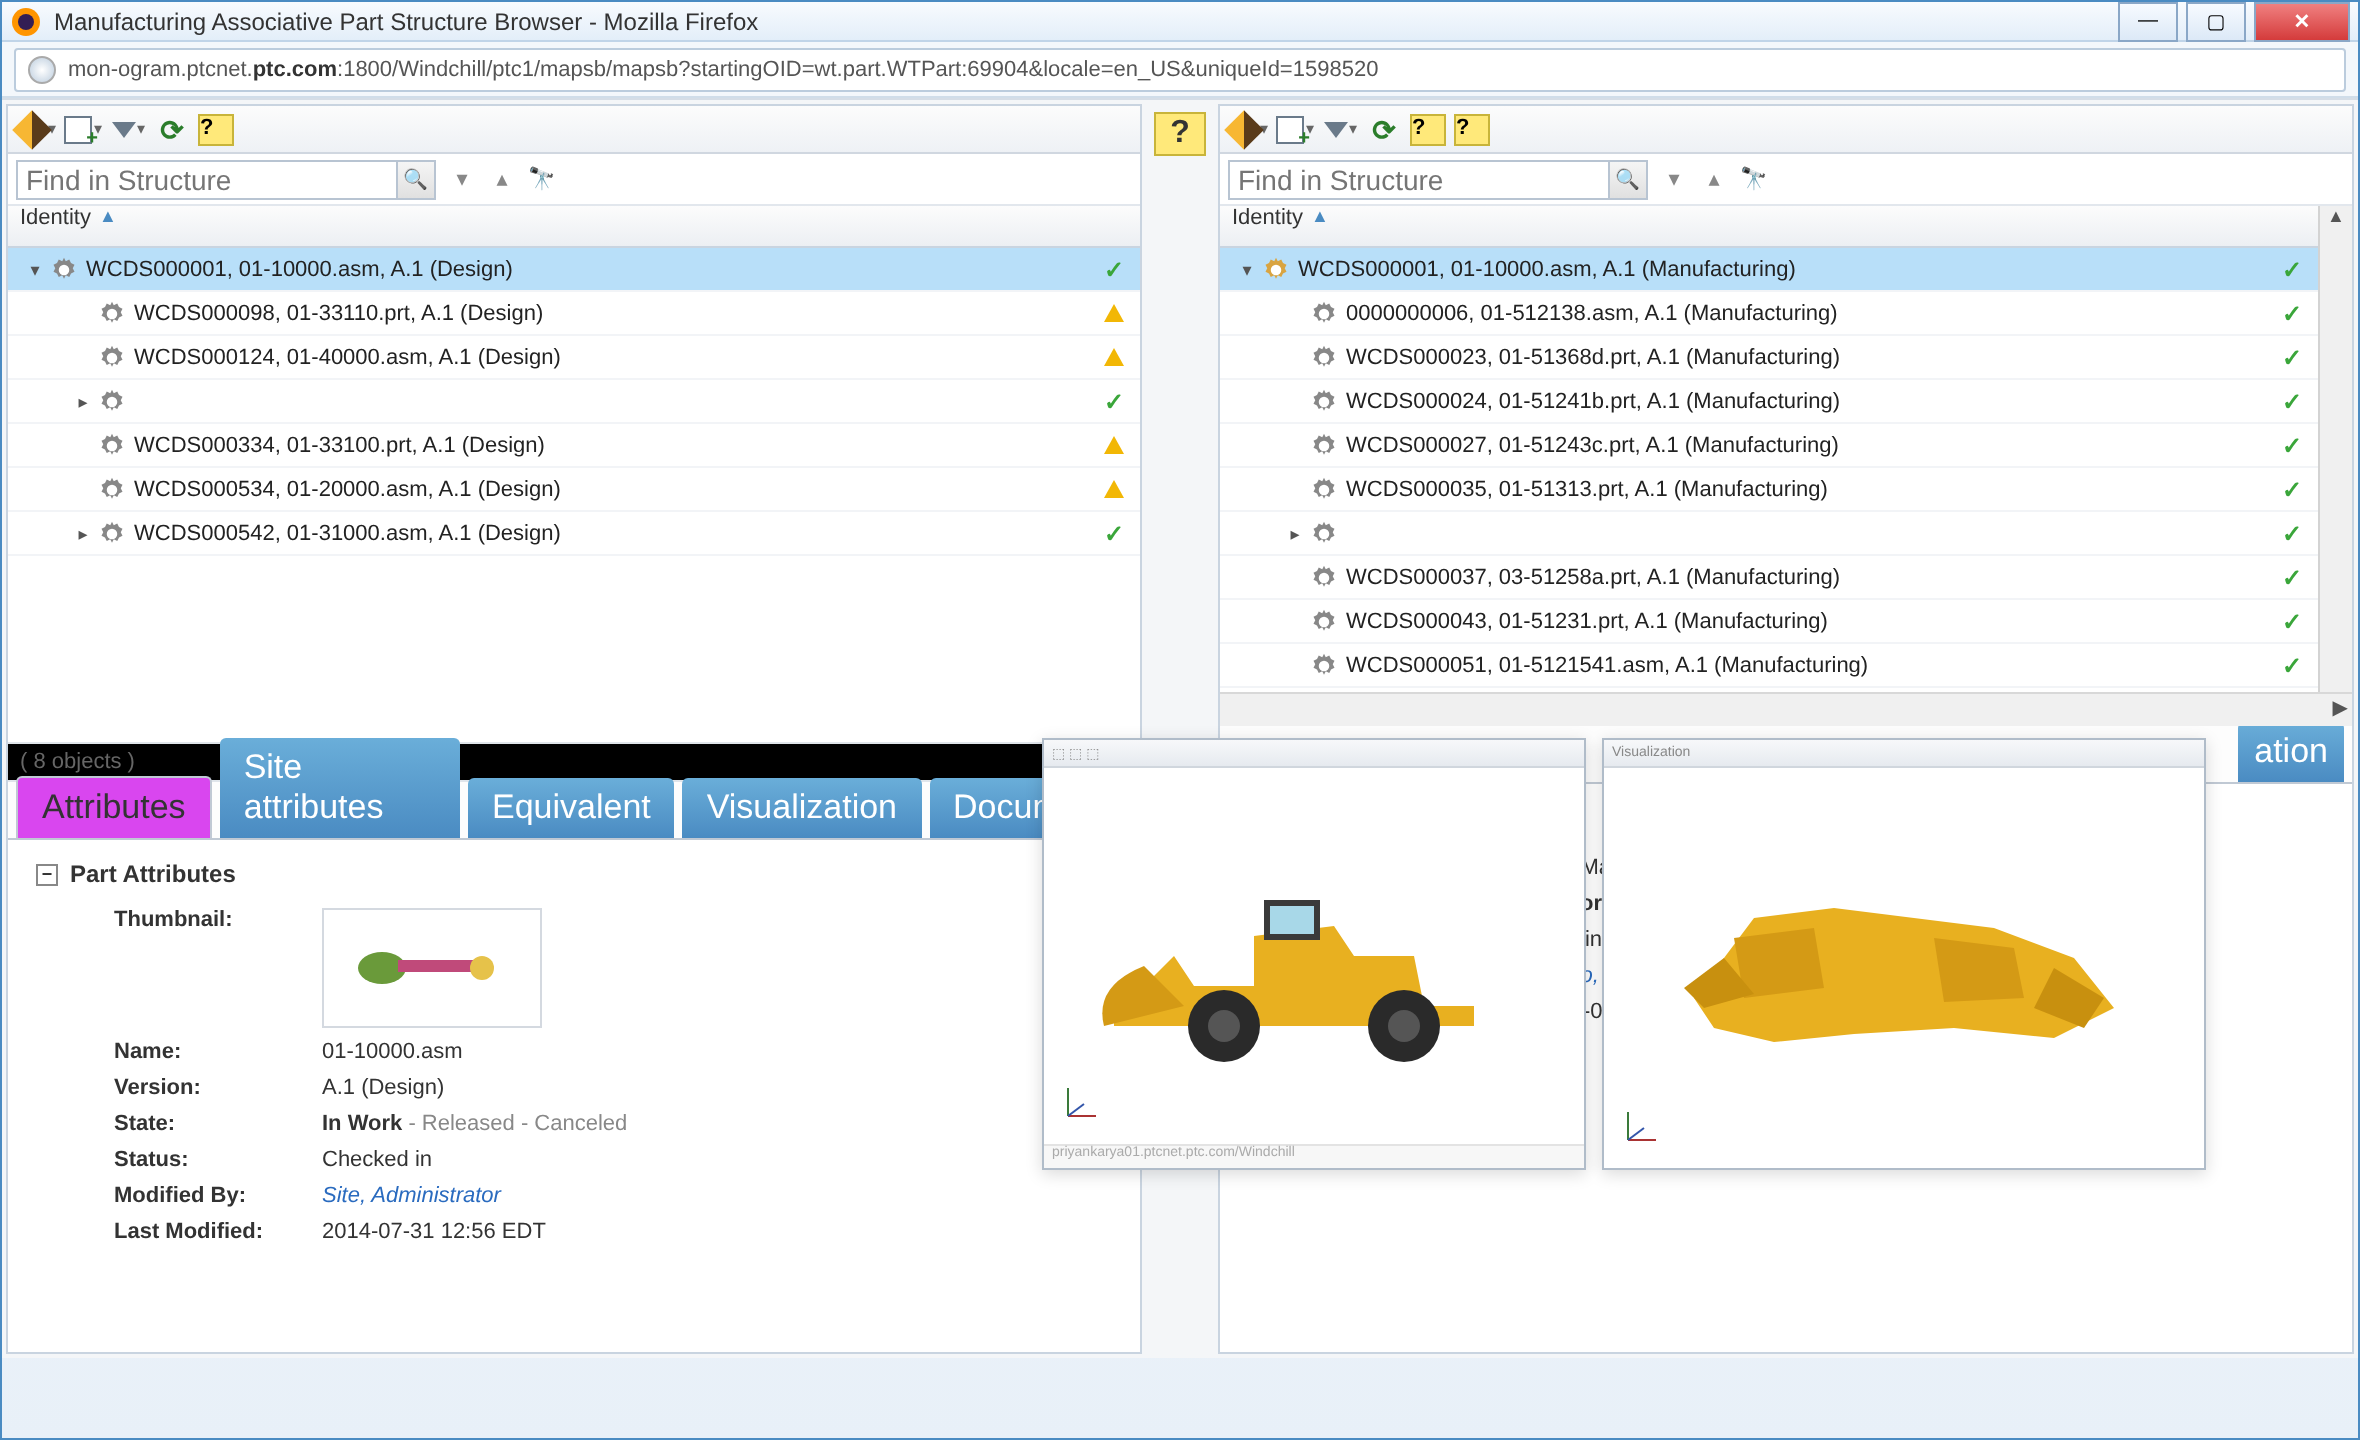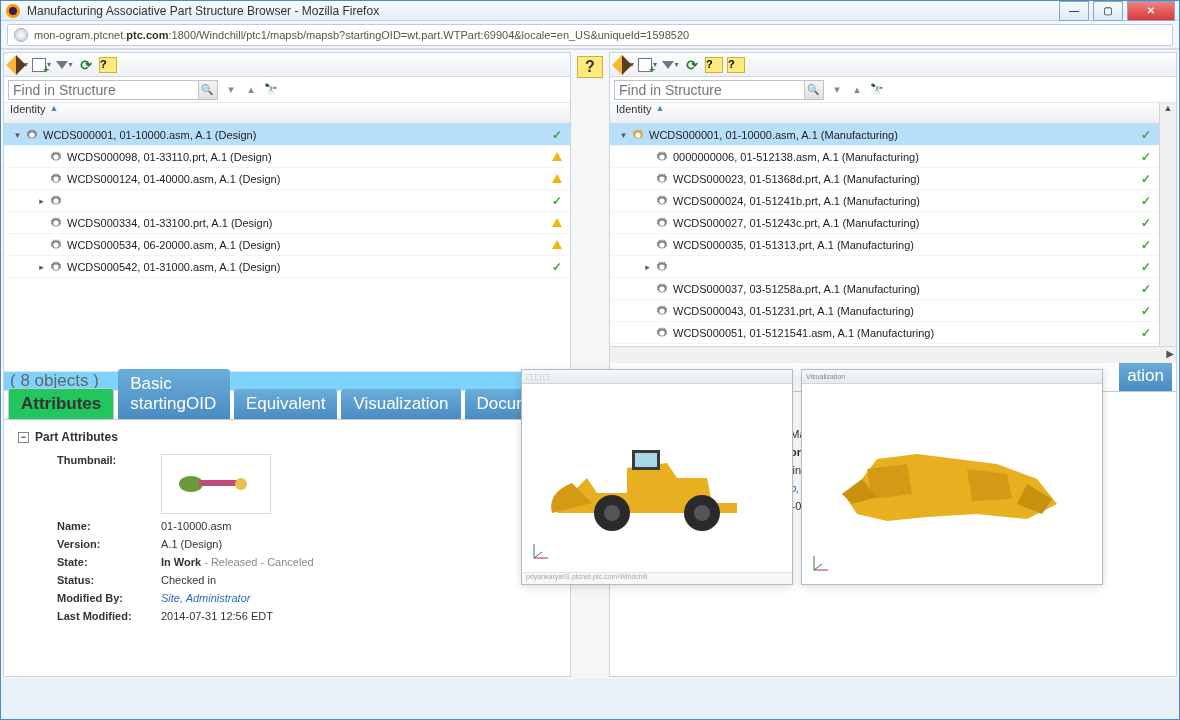--- a/index.html
+++ b/index.html
@@ -48,25 +48,25 @@
 .tree-row .indent { display: inline-block; }
 .tree-row .expander { width: 11px; height: 11px; display: inline-flex; align-items: center; justify-content: center; color: #555; font-size: 9px; margin-right: 2px; cursor: pointer; }
 .tree-row .gear { width: 14px; height: 14px; margin-right: 4px; display: inline-block; }
 .tree-row .label { flex: 1; white-space: nowrap; overflow: hidden; text-overflow: ellipsis; }
 .status-col { width: 22px; display: flex; align-items: center; justify-content: center; position: absolute; right: 2px; }
 .status-ok { color: #3aa63a; font-weight: bold; font-size: 12px; }
 .status-warn { width: 0; height: 0; border-left: 5px solid transparent; border-right: 5px solid transparent; border-bottom: 9px solid #f2b705; display: inline-block; }
 
 .right-scroll { width: 17px; background: #f0f0f0; border-left: 1px solid #d3d3d3; }
 
-.count-bar { height: 20px; display: flex; align-items: center; padding: 0 6px; font-size: 17px; color: #666; background: #7dd3fc; border-top: 1px solid #e0e5eb; border-bottom: 1px solid #e0e5eb; margin-top: 11px; }
+.count-bar { height: 20px; display: flex; align-items: center; padding: 0 6px; font-size: 11px; color: #666; background: #000000; border-top: 1px solid #e0e5eb; border-bottom: 1px solid #e0e5eb; margin-top: 11px; }
 
 .tabs-row { height: 28px; display: flex; align-items: flex-end; padding: 0 4px; gap: 4px; background: #fdfdfd; }
 .tab { padding: 5px 12px; font-size: 17px; color: #fff; background: linear-gradient(#6aaed9,#4a8bc2); border-radius: 3px 3px 0 0; cursor: pointer; }
-.tab.active { background: #22c55e; color: #333; font-weight: bold; border: 1px solid #c0c9d4; border-bottom: none; }
+.tab.active { background: #d946ef; color: #333; font-weight: normal; border: 1px solid #c0c9d4; border-bottom: none; }
 
 .attributes-panel { flex: 1; padding: 10px 14px; overflow: auto; border-top: 1px solid #c0c9d4; }
 .section-head { font-size: 12px; font-weight: bold; color: #333; margin-bottom: 10px; display: flex; align-items: center; gap: 6px; }
 .section-head .collapse { width: 11px; height: 11px; border: 1px solid #888; display: flex; align-items: center; justify-content: center; font-size: 9px; cursor: pointer; }
 .attr-row { display: flex; margin-bottom: 6px; font-size: 11px; }
 .attr-label { width: 104px; font-weight: bold; color: #333; margin-left: 39px; }
 .attr-value { color: #333; }
 .attr-value a { color: #2a6bbf; text-decoration: none; font-style: italic; }
 .attr-value .released { color: #888; }
 .thumb-box { width: 110px; height: 60px; border: 1px solid #d4d9e0; display: flex; align-items: center; justify-content: center; color: #aaa; font-size: 9px; background: #fff; }
@@ -209,42 +209,42 @@
               <span class="status-warn"></span>
             </span>
           </div>
           <div class="tree-row">
             <span class="indent" style="width:32px"></span>
             <span class="expander"></span>
             <span class="gear"><svg viewBox="0 0 16 16">
                 <path fill="#888" d="M8 1l1 2 2-1 1 2 2 1-1 2 1 2-2 1-1 2-2-1-1 2-1-2-2 1-1-2-2-1 1-2-1-2 2-1 1-2 2 1z"></path>
                 <circle cx="8" cy="8" r="3" fill="#fff"></circle>
               </svg></span>
-            <span class="label">WCDS000534, 06-20000.asm, A.1 (Design)</span>
+            <span class="label">WCDS000534, 01-20000.asm, A.1 (Design)</span>
             <span class="status-col">
               <span class="status-warn"></span>
             </span>
           </div>
           <div class="tree-row">
             <span class="indent" style="width:32px"></span>
             <span class="expander">▸</span>
             <span class="gear"><svg viewBox="0 0 16 16">
                 <path fill="#888" d="M8 1l1 2 2-1 1 2 2 1-1 2 1 2-2 1-1 2-2-1-1 2-1-2-2 1-1-2-2-1 1-2-1-2 2-1 1-2 2 1z"></path>
                 <circle cx="8" cy="8" r="3" fill="#fff"></circle>
               </svg></span>
             <span class="label">WCDS000542, 01-31000.asm, A.1 (Design)</span>
             <span class="status-col">
               <span class="status-ok">✓</span>
             </span>
           </div>
         </div>
       <div class="count-bar">( 8 objects )</div>
       <div class="tabs-row" id="left-tabs">
           <div class="tab active">Attributes</div>
-          <div class="tab">Basic startingOID</div>
+          <div class="tab">Site attributes</div>
           <div class="tab">Equivalent</div>
           <div class="tab">Visualization</div>
           <div class="tab">Document</div>
         </div>
       <div class="attributes-panel">
         <div class="section-head">
           <span class="collapse">−</span>
           <span>Part Attributes</span>
         </div>
         <div class="attr-row">

